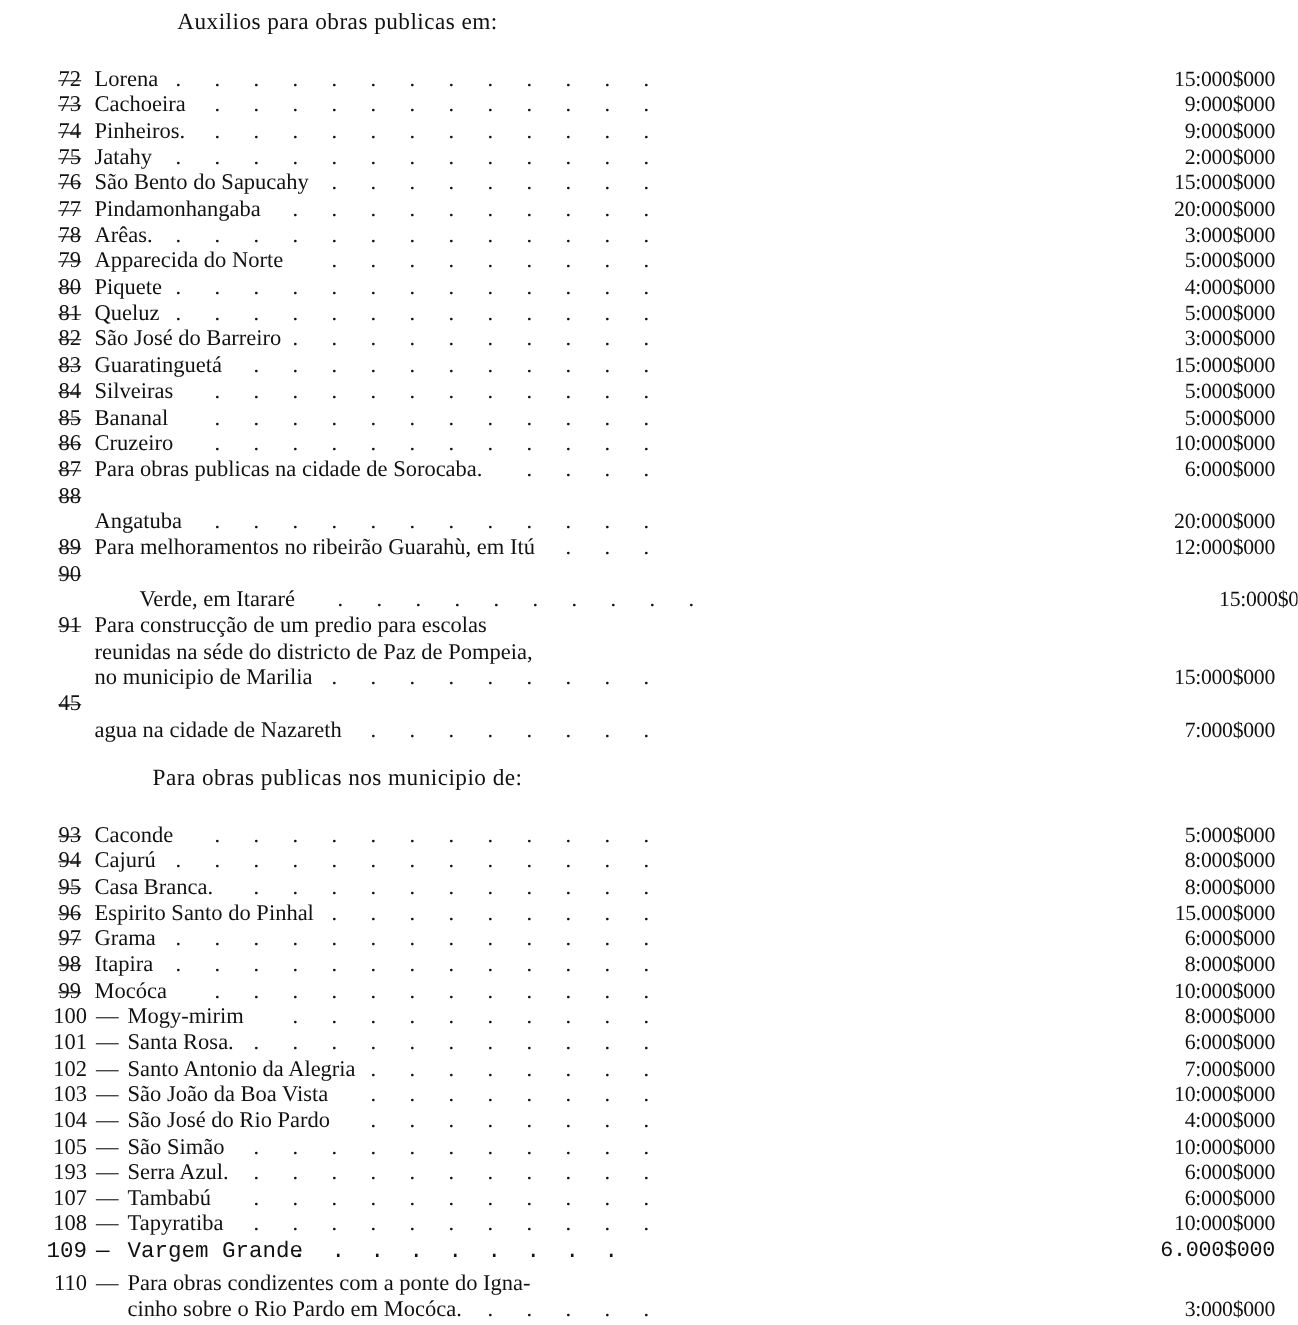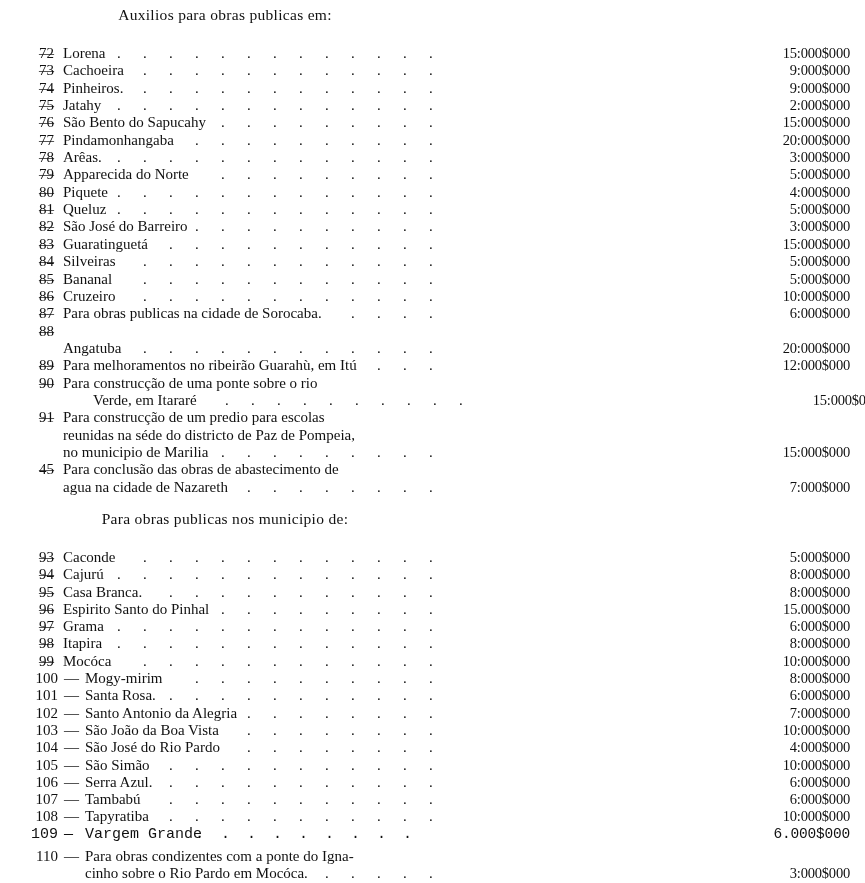--- a/index.html
+++ b/index.html
@@ -358,21 +358,20 @@
         <div class="dots">
           <span style="left: 429px;">.</span>
           <span style="left: 403px;">.</span>
           <span style="left: 377px;">.</span>
         </div>
         <span class="amount">12:000$000</span>
       </div>
       <div class="row" style="top: 375px;">
         <span class="num">90</span>
         <span class="dash">—</span>
-        <span class="label">Para construcção de uma ponte sobre o rio</span>
       </div>
       <div class="row" style="top: 392px; margin-left: 30px;">
         <span class="label" style="left: 63px;">Verde, em Itararé</span>
         <div class="dots">
           <span style="left: 429px;">.</span>
           <span style="left: 403px;">.</span>
           <span style="left: 377px;">.</span>
           <span style="left: 351px;">.</span>
           <span style="left: 325px;">.</span>
           <span style="left: 299px;">.</span>
@@ -402,21 +401,20 @@
           <span style="left: 299px;">.</span>
           <span style="left: 273px;">.</span>
           <span style="left: 247px;">.</span>
           <span style="left: 221px;">.</span>
         </div>
         <span class="amount">15:000$000</span>
       </div>
       <div class="row" style="top: 461px;">
         <span class="num">45</span>
         <span class="dash">—</span>
-        <span class="label">Para conclusão das obras de abastecimento de</span>
       </div>
       <div class="row" style="top: 479px;">
         <span class="label" style="left: 63px;">agua na cidade de Nazareth</span>
         <div class="dots">
           <span style="left: 429px;">.</span>
           <span style="left: 403px;">.</span>
           <span style="left: 377px;">.</span>
           <span style="left: 351px;">.</span>
           <span style="left: 325px;">.</span>
           <span style="left: 299px;">.</span>
@@ -665,21 +663,21 @@
           <span style="left: 299px;">.</span>
           <span style="left: 273px;">.</span>
           <span style="left: 247px;">.</span>
           <span style="left: 221px;">.</span>
           <span style="left: 195px;">.</span>
           <span style="left: 169px;">.</span>
         </div>
         <span class="amount">10:000$000</span>
       </div>
       <div class="row big" style="top: 774px;">
-        <span class="num">106</span>
+        <span class="num">193</span>
         <span class="dash">—</span>
         <span class="label">Serra Azul.</span>
         <div class="dots">
           <span style="left: 429px;">.</span>
           <span style="left: 403px;">.</span>
           <span style="left: 377px;">.</span>
           <span style="left: 351px;">.</span>
           <span style="left: 325px;">.</span>
           <span style="left: 299px;">.</span>
           <span style="left: 273px;">.</span>

